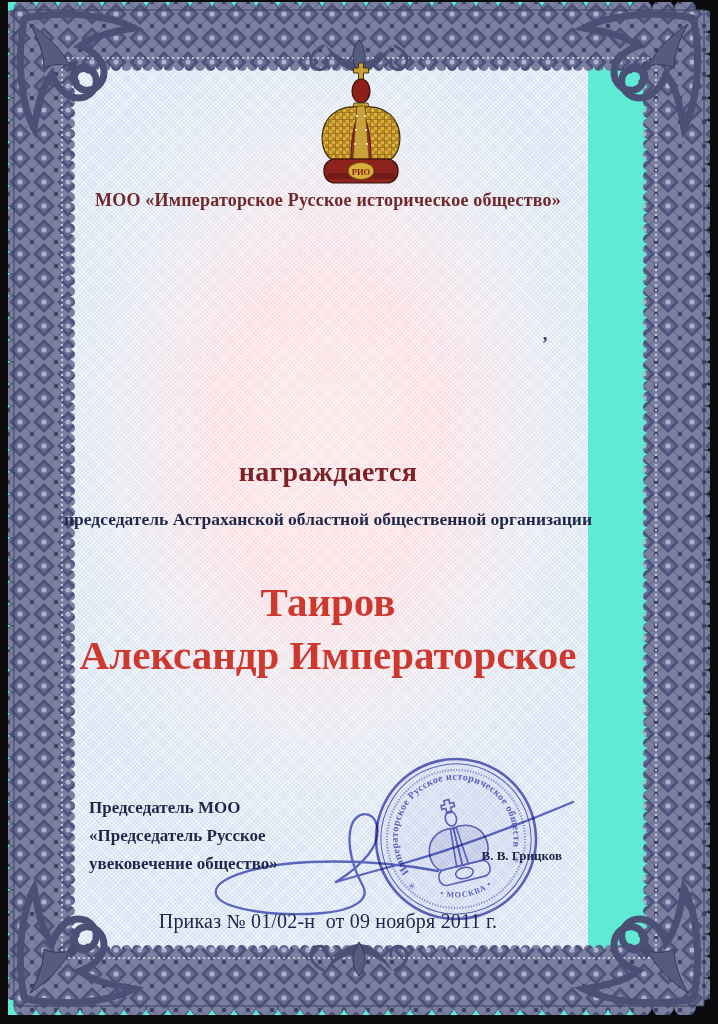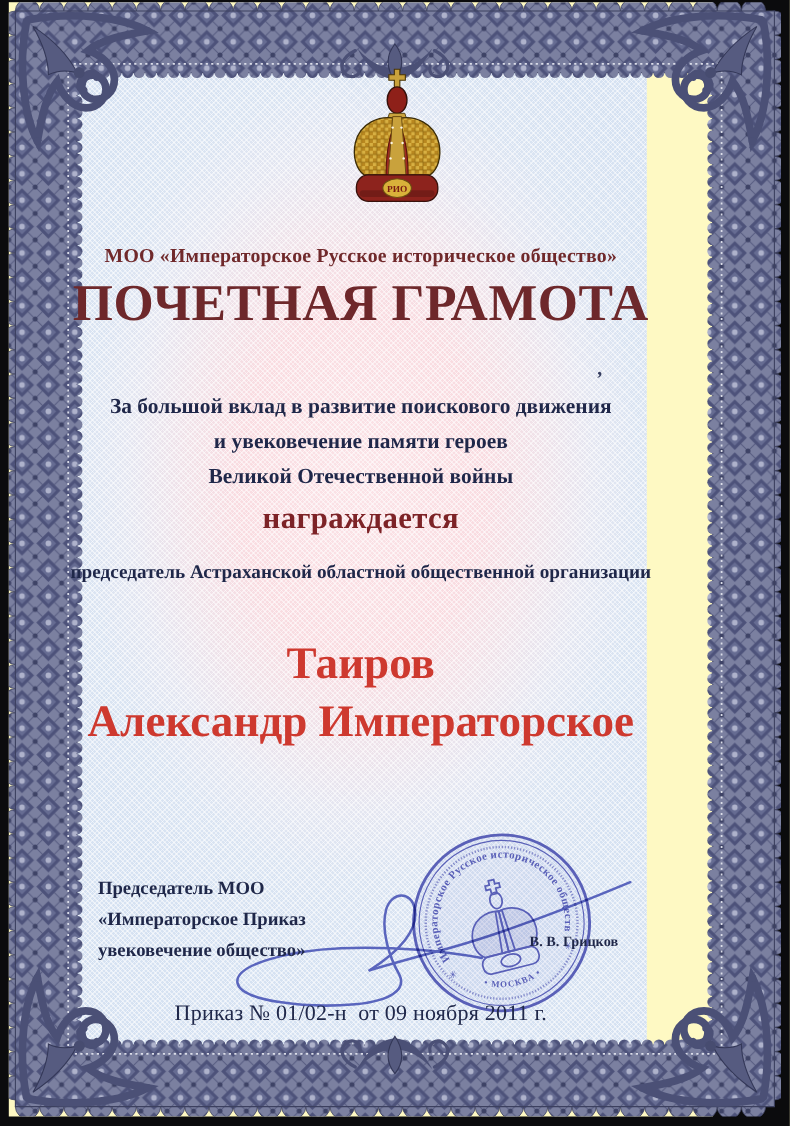--- a/index.html
+++ b/index.html
@@ -2,34 +2,34 @@
 <html><head>
 <meta charset="utf-8">
 <style>
   html,body{margin:0;padding:0;}
   body{
     width:718px;height:1024px;position:relative;background:#0b0b0d;
     font-family:"Liberation Serif","DejaVu Serif",serif;overflow:hidden;
   }
   .paper{
     position:absolute;left:8px;top:2px;width:640px;height:1013px;
-    background:#fef9c3;
+    background:#5eead4;
   }
   .bg{
     position:absolute;left:60px;top:62px;right:60px;bottom:63px;
     background:
       repeating-linear-gradient(45deg, rgba(255,255,255,.5) 0 1px, rgba(255,255,255,0) 1px 3px),
       repeating-linear-gradient(-45deg, rgba(255,255,255,.5) 0 1px, rgba(255,255,255,0) 1px 3px),
       radial-gradient(ellipse 60% 50% at 50% 42%,
         #fbe3e7 0%, #f9dce1 36%, #f0e2e9 52%, #e4e6f1 68%, #dae4f2 82%, #d6e2f2 100%);
   }
   svg.frame{position:absolute;left:0;top:0;width:702px;height:1013px;z-index:2;}
   .content{position:absolute;left:36px;top:0;right:36px;bottom:0;z-index:3;}
   .cline{position:absolute;left:0;right:0;text-align:center;}
-  .org-line{top:188px;font-size:18px;font-weight:bold;color:#70292b;letter-spacing:.2px;margin-top:32px;}
+  .org-line{top:188px;font-size:18px;font-weight:bold;color:#70292b;letter-spacing:.2px;}
   .title{top:247px;font-size:47px;font-weight:bold;color:#6e282b;letter-spacing:.5px;}
   .reason{top:352px;font-size:19.5px;line-height:32px;font-weight:bold;color:#1f2749;}
   .award{top:454px;font-size:28px;font-weight:bold;color:#7d2327;letter-spacing:.3px;}
   .role{top:502px;font-size:17.5px;line-height:31px;font-weight:bold;color:#1f2749;}
   .name{top:574px;font-size:41px;line-height:53px;font-weight:bold;color:#ce392f;}
   .stray{position:absolute;left:498px;top:332px;font-size:18px;font-weight:bold;color:#343c5e;}
   .sig-block{position:absolute;left:45px;top:792px;width:300px;text-align:left;
     font-size:17px;line-height:28px;font-weight:bold;color:#1f2749;}
   .signatory{position:absolute;right:50px;top:846px;font-size:13px;font-weight:bold;color:#1f2749;}
   .order-line{top:908px;font-size:20px;color:#20284a;white-space:pre-wrap;letter-spacing:.2px;}
@@ -550,28 +550,22 @@
       </g>
       <g>
         <rect x="13" y="99" width="74" height="24" rx="11" fill="#8d231d" stroke="#38110b" stroke-width="1.2"></rect>
         <rect x="16" y="113" width="68" height="6" rx="3" fill="rgba(0,0,0,0.18)"></rect>
         <ellipse cx="50" cy="111" rx="13" ry="8.5" fill="#d9b13a" stroke="#6b4c10" stroke-width="1"></ellipse>
         <text x="50" y="114.5" font-size="8.5" font-weight="bold" text-anchor="middle" fill="#7c1d12" font-family="Liberation Serif, serif">РИО</text>
       </g>
     </svg>
 
     <div class="cline org-line">МОО «Императорское Русское историческое общество»</div>
-    <div class="cline title">ПОЧЕТНАЯ ГРАМОТА</div>
     <div class="stray">’</div>
 
-    <div class="cline reason">
-      <div>За большой вклад в развитие поискового движения</div>
-      <div>и увековечение памяти героев</div>
-      <div>Великой Отечественной войны</div>
-    </div>
 
     <div class="cline award">награждается</div>
 
     <div class="cline role">
       <div>председатель Астраханской областной общественной организации</div>
     </div>
 
     <div class="cline name">
       <div>Таиров</div>
       <div>Александр Императорское</div>
@@ -606,21 +600,21 @@
 
     <svg class="signature" viewBox="0 0 430 168">
       <g fill="none" stroke="#4752b5" stroke-width="2.3" stroke-linecap="round" opacity="0.88">
         <path d="M415,32 C360,55 300,78 250,92 C220,100 195,107 178,112"></path>
         <path d="M178,112 C205,95 223,75 219,56 C216,40 198,40 193,57 C188,76 196,100 205,116 C212,130 196,140 165,143 C120,147 62,140 58,124 C54,107 105,94 152,92 C200,90 248,95 280,101"></path>
       </g>
     </svg>
 
     <div class="sig-block">
       <div>Председатель МОО</div>
-      <div>«Императорское Приказ</div>
+      <div>«Председатель Русское</div>
       <div>увековечение общество»</div>
     </div>
 
     <div class="signatory">В. В. Грицков</div>
 
     <div class="cline order-line">Приказ № 01/02-н  от 09 ноября 2011 г.</div>
   </div>
 </div>
 
 </body></html>

